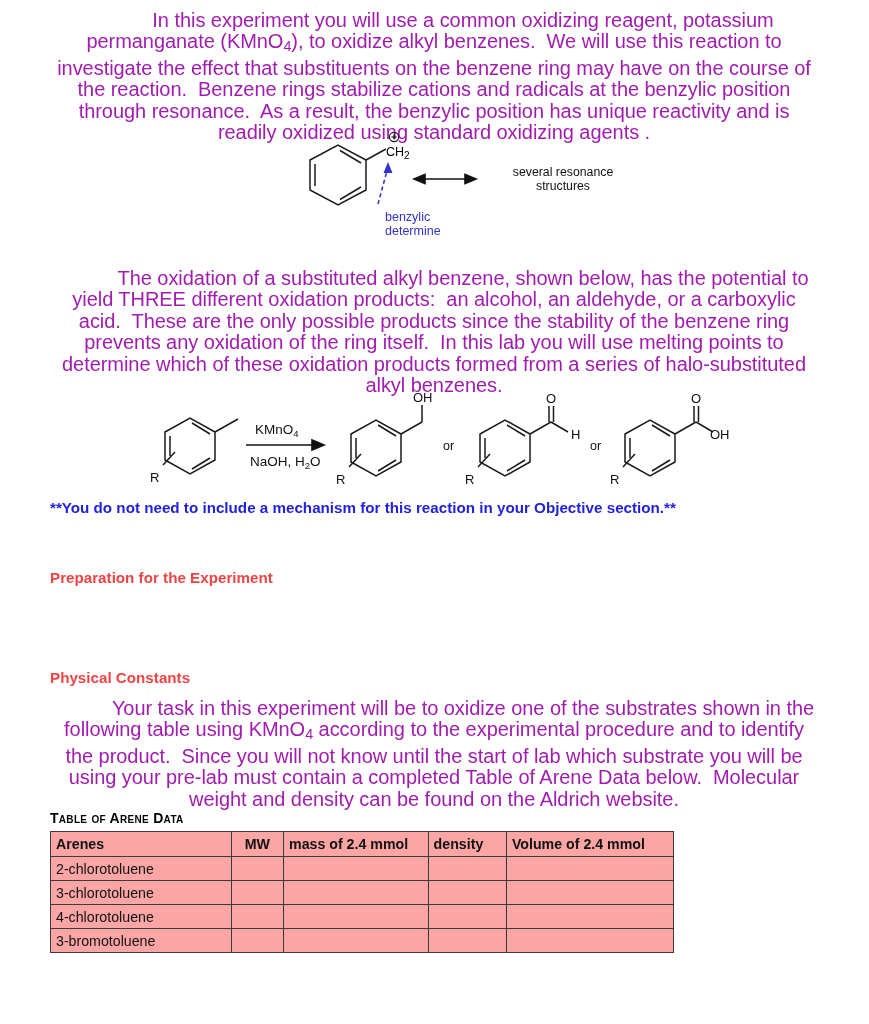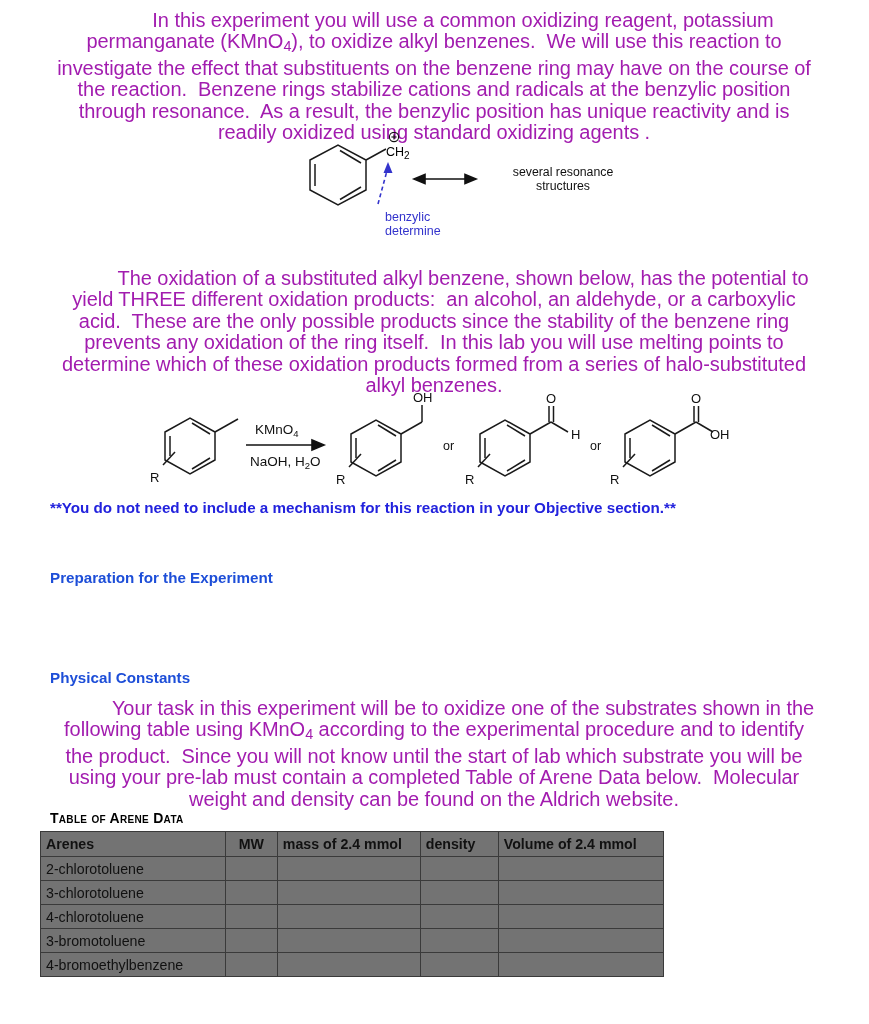--- a/index.html
+++ b/index.html
@@ -33,21 +33,21 @@
     letter-spacing: -0.05px;
   }
   .indent {
     text-indent: 58px;
   }
   .heading {
     position: absolute;
     left: 50px;
     font-size: 15.2px;
     font-weight: bold;
-    color: #1d4ed8;
+    color: #ef4444;
     line-height: 20px;
   }
   .note-blue {
     position: absolute;
     left: 50px;
     width: 790px;
     font-size: 15.2px;
     font-weight: bold;
     color: #2222DD;
     line-height: 21px;
@@ -64,26 +64,26 @@
     left: 50px;
     top: 810px;
     font-size: 14px;
     font-weight: bold;
     font-variant: small-caps;
     letter-spacing: 0.3px;
     color: #000;
   }
   table.arene {
     position: absolute;
-    left: 40px;
+    left: 50px;
     top: 831px;
     border-collapse: collapse;
     width: 624px;
     font-size: 14.2px;
-    background: #737373;
+    background: #fca5a5;
     padding-left: 48px;
   }
   table.arene th, table.arene td {
     border: 1px solid #3a3a3a;
     height: 23px;
     padding: 0 5px;
     text-align: left;
     vertical-align: middle;
     font-weight: normal;
     color: #111;
@@ -284,23 +284,16 @@
         <td></td>
         <td></td>
       </tr>
       <tr>
         <td>3-bromotoluene</td>
         <td></td>
         <td></td>
         <td></td>
         <td></td>
       </tr>
-      <tr>
-        <td>4-bromoethylbenzene</td>
-        <td></td>
-        <td></td>
-        <td></td>
-        <td></td>
-      </tr>
     </tbody>
   </table>
 
 </div>
 
 </body></html>

